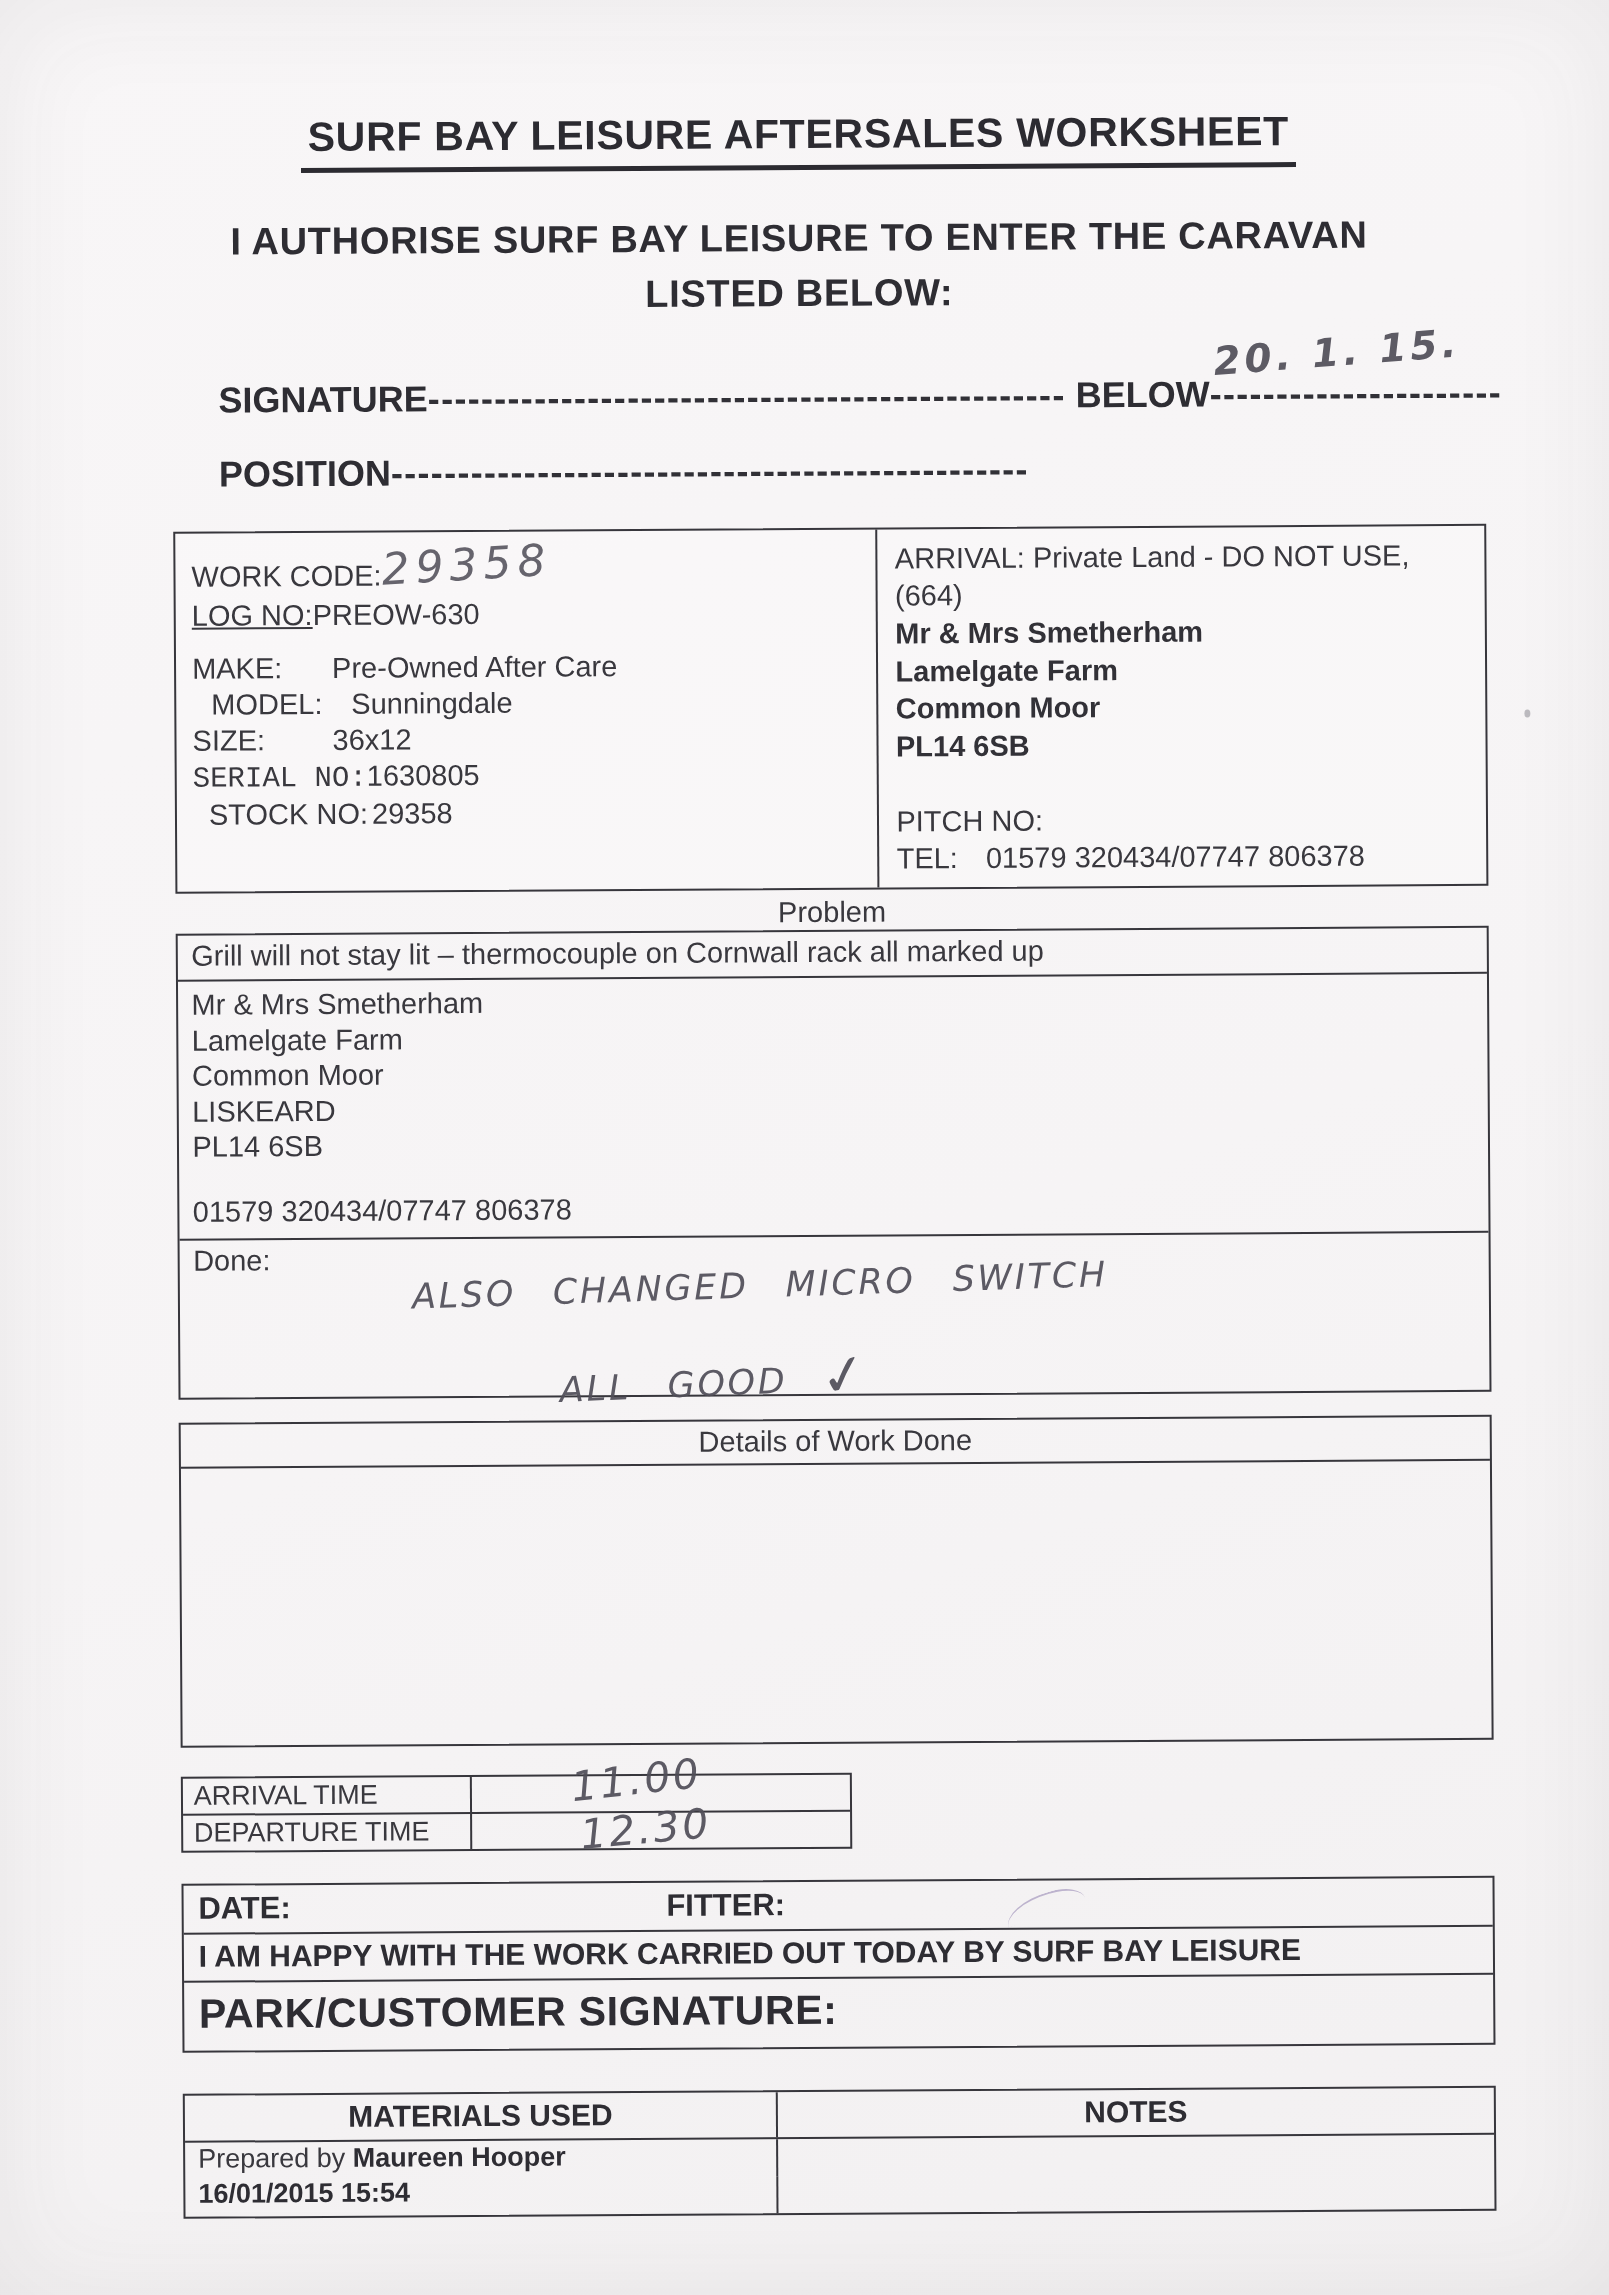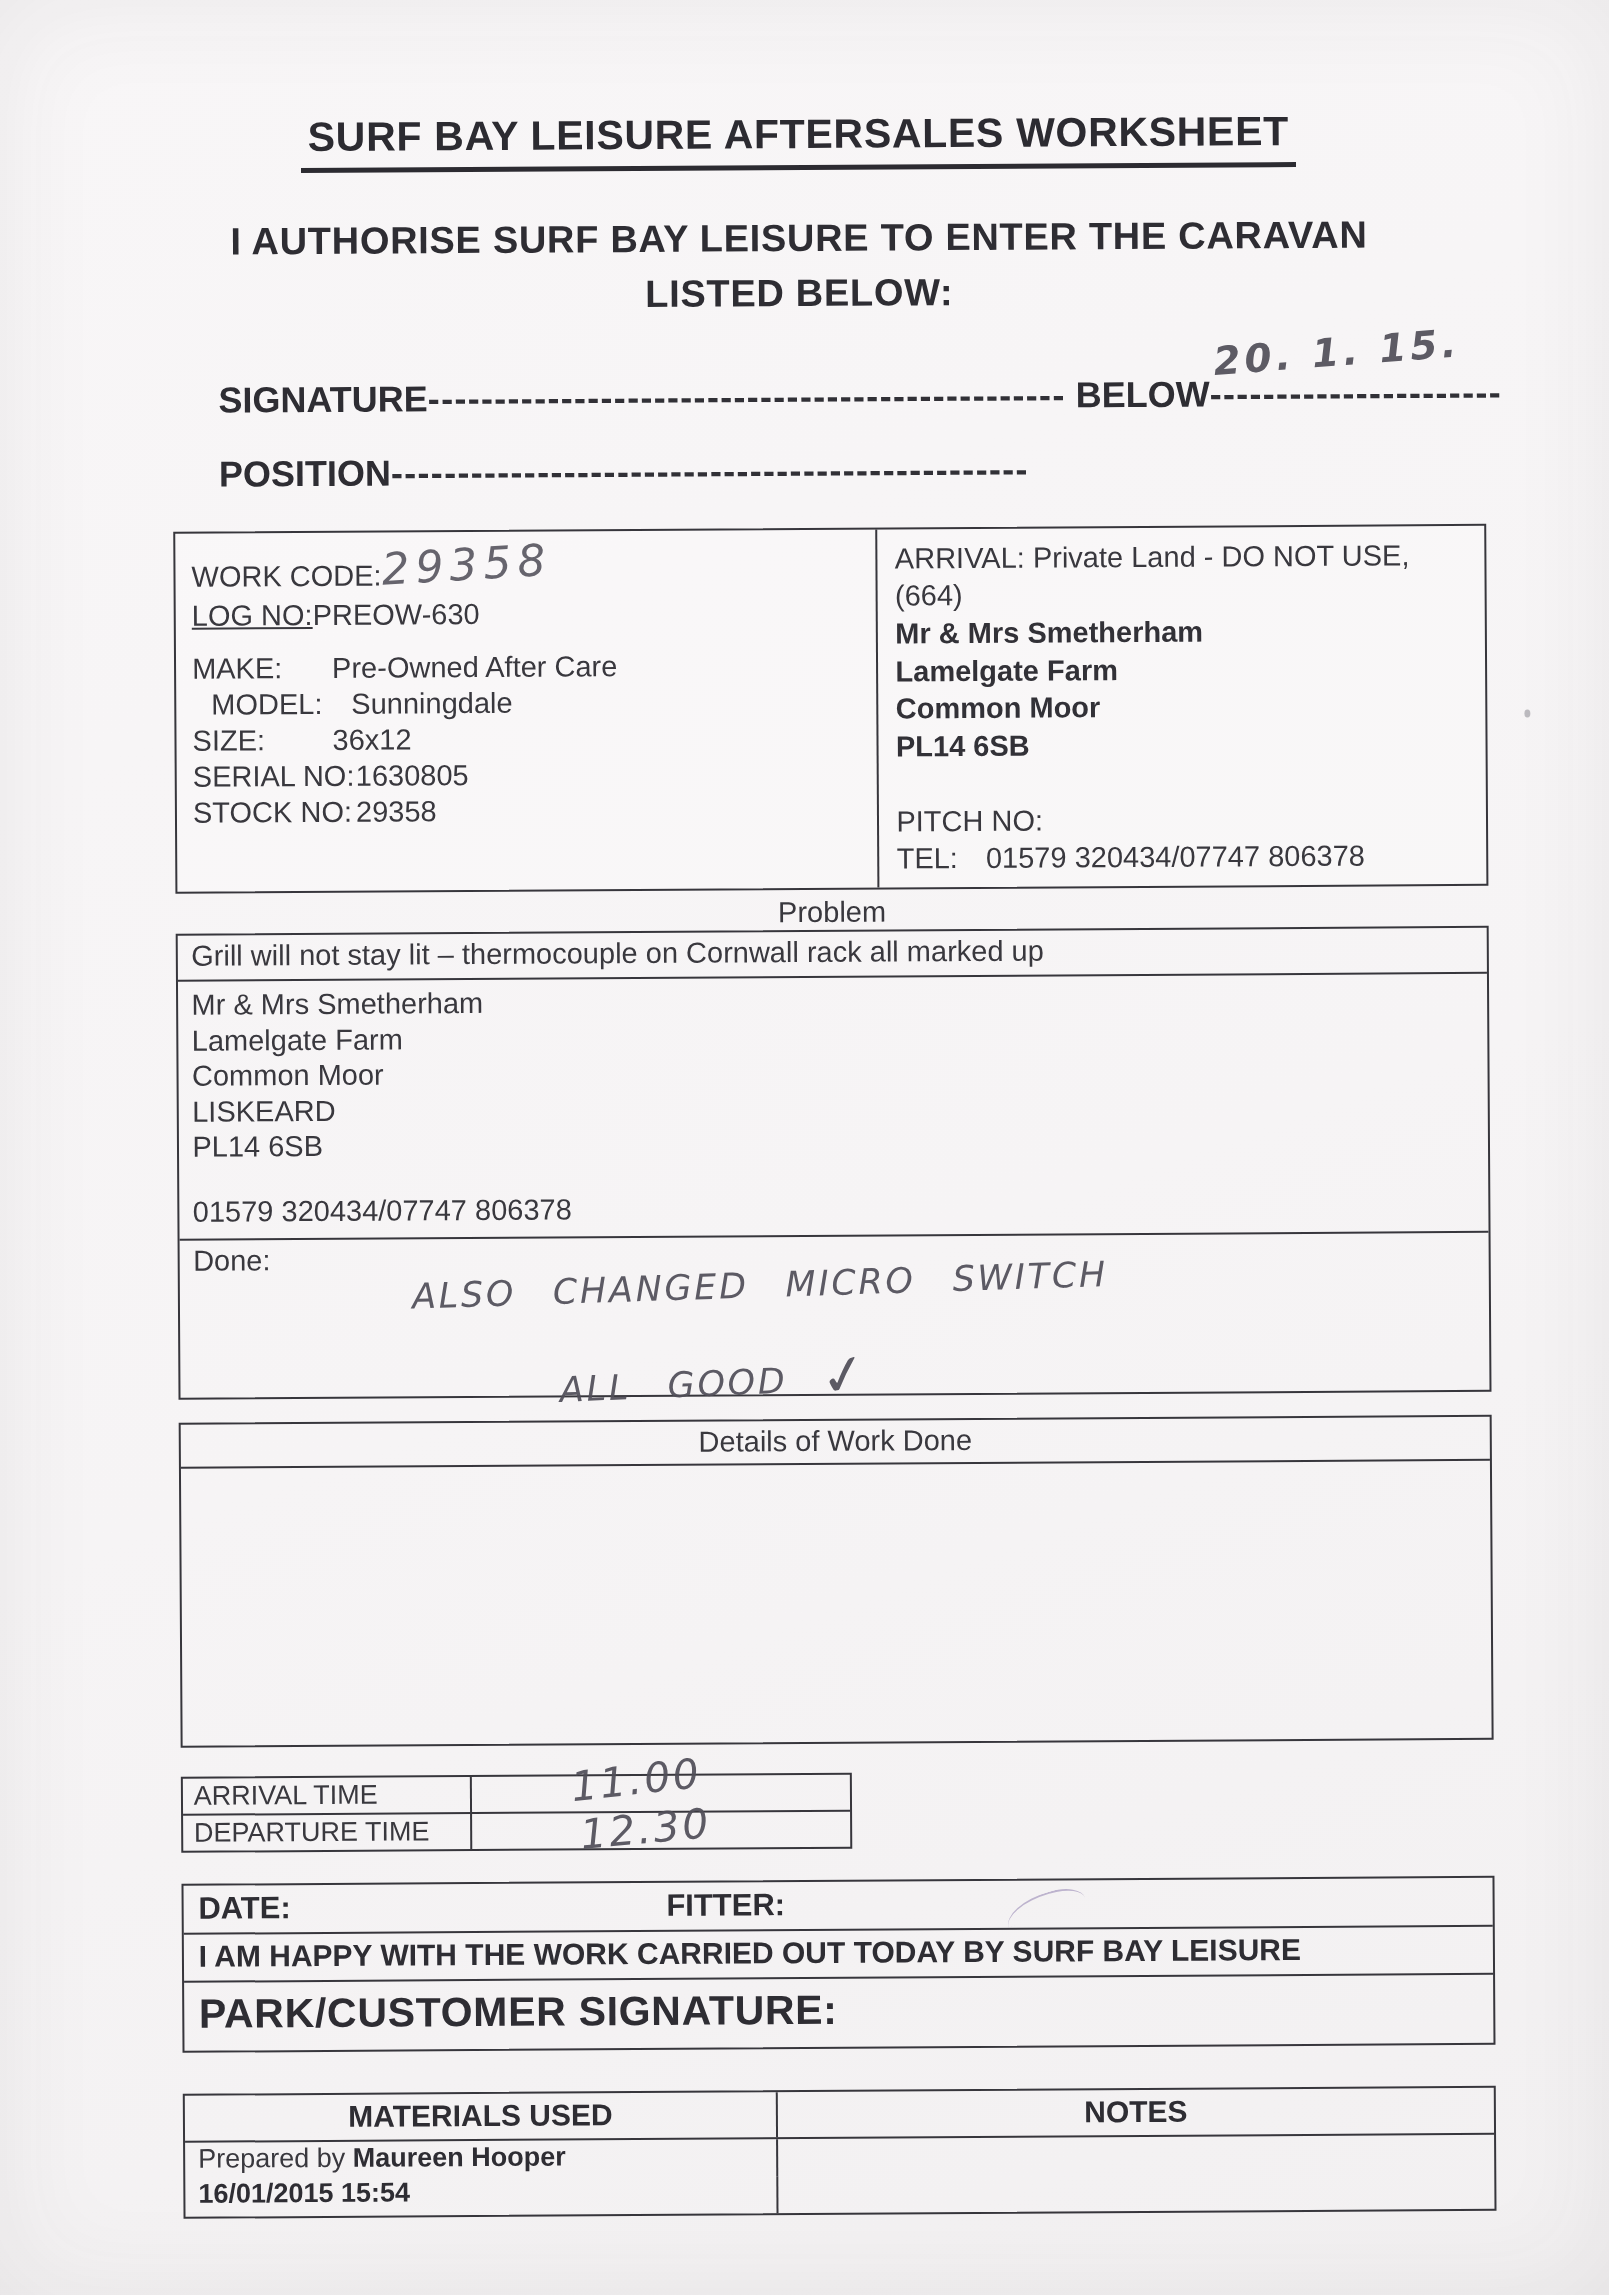--- a/index.html
+++ b/index.html
@@ -71,22 +71,22 @@
   }
   .box-left { width: 700px; padding: 10.7px 5.3px 13.4px 16px; box-sizing: border-box; }
   .box-right { flex: 1; border-left: 2.7px solid #37363c; padding: 10.7px 5.3px 9.4px 17.4px; box-sizing: border-box; }
   .info-row { font-size: 29px; line-height: 1.24; white-space: nowrap; }
   .info-row .lbl { display: inline-block; }
   .info-row:nth-child(1) .lbl { min-width: 168px; }
   .info-row:nth-child(2) .lbl { min-width: 112px; text-decoration: underline; }
   .info-row:nth-child(3) .lbl { min-width: 140px; margin-top: 17px; }
   .info-row:nth-child(4) .lbl { min-width: 140px; margin-left: 19px; }
   .info-row:nth-child(5) .lbl { min-width: 140px; }
-  .info-row:nth-child(6) .lbl { min-width: 163px; }
-  .info-row:nth-child(7) .lbl { min-width: 163px; }
+  .info-row:nth-child(6) .lbl { min-width: 163px; font-family: Liberation Mono, monospace; }
+  .info-row:nth-child(7) .lbl { min-width: 163px; margin-left: 16px; }
   .addr-line { font-size: 29px; line-height: 1.3; white-space: pre-wrap; }
   .addr-bold { font-weight: 700; color: #323137; }
   .pitch { margin-top: 37px; }
   .tel-row .tel-val { margin-left: 28px; }
   
   .problem-head { margin: 5.3px 0 0 177px; width: 1313px; text-align: center; font-size: 29px; }
   .problem-box { margin: 1.3px 0 0 177px; width: 1313px; border: 2.7px solid #37363c; box-sizing: border-box; }
   .p-desc { font-size: 29px; padding: 4px 13.4px 6.7px; border-bottom: 2.7px solid #37363c; }
   .p-cust { padding: 6.7px 13.4px 0; font-size: 29px; line-height: 1.22; }
   .p-phone { padding: 31px 13.4px 9.4px; font-size: 29px; }

